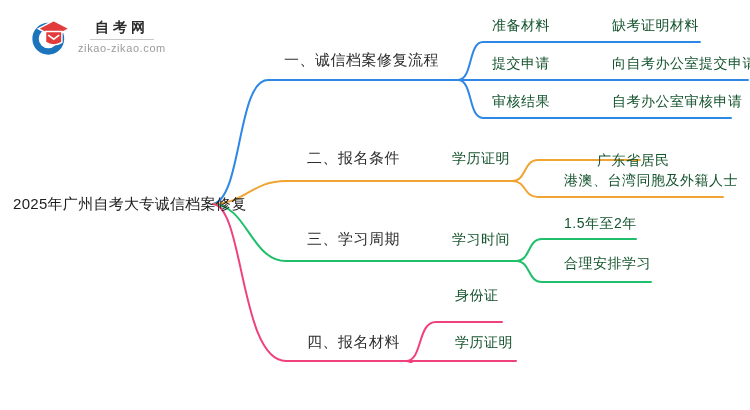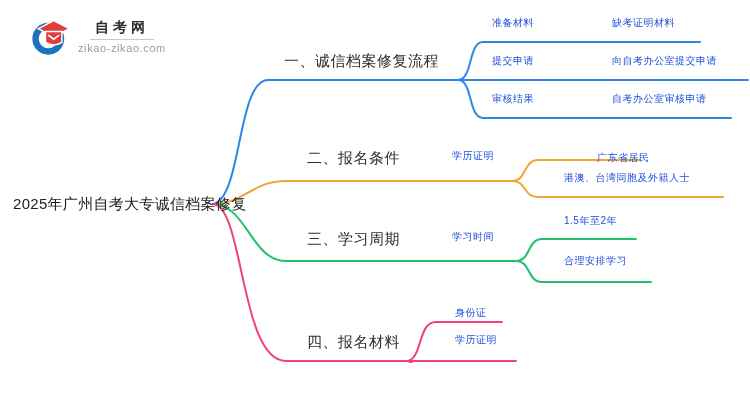--- a/index.html
+++ b/index.html
@@ -3,21 +3,21 @@
 <meta charset="utf-8">
 <style>
   html,body{margin:0;padding:0;background:#ffffff;}
   #stage{
     position:relative;width:750px;height:363px;background:#ffffff;overflow:hidden;
     font-family:"Liberation Sans","DejaVu Sans",sans-serif;
   }
   #connectors{position:absolute;left:0;top:0;}
   .node{
     position:absolute;white-space:nowrap;line-height:1.15;
-    font-size:10px;color:#1d4ed8;letter-spacing:0.5px;
+    font-size:14px;color:#14532d;letter-spacing:0.5px;
   }
   .root-node{font-size:15px;color:#1d1d1d;letter-spacing:0.3px;}
   .branch-label{font-size:15px;color:#2e2e2e;}
   
   .logo{position:absolute;left:31px;top:15px;display:flex;align-items:center;}
   .logo-text{margin-left:7px;display:flex;flex-direction:column;align-items:center;}
   .site-name{font-size:14px;font-weight:bold;color:#2b2b2b;letter-spacing:4px;}
   .logo-divider{width:64px;height:1px;background:#c9c9c9;margin:2px 0 2px 0;}
   .site-url{font-size:11px;color:#9b9b9b;letter-spacing:0.6px;}
 </style>
@@ -64,35 +64,35 @@
     </svg>
     <div class="logo-text">
       <span class="site-name">自考网</span>
       <span class="logo-divider"></span>
       <span class="site-url">zikao-zikao.com</span>
     </div>
   </div>
 
   <div class="node root-node" style="left:13px;top:195px;text-align:right;">2025年广州自考大专诚信档案修复</div>
 
-  <div class="node branch-label" style="left:284px;top:52px;">一、诚信档案修复流程</div>
+  <div class="node branch-label" style="left:284px;top:52px;font-family:Liberation Serif, serif;">一、诚信档案修复流程</div>
   <div class="node" style="left:492px;top:17px;">准备材料</div>
   <div class="node" style="left:612px;top:17px;">缺考证明材料</div>
   <div class="node" style="left:492px;top:55px;">提交申请</div>
   <div class="node" style="left:612px;top:55px;">向自考办公室提交申请</div>
   <div class="node" style="left:492px;top:93px;">审核结果</div>
   <div class="node" style="left:612px;top:93px;">自考办公室审核申请</div>
 
   <div class="node branch-label" style="left:307px;top:149px;">二、报名条件</div>
   <div class="node" style="left:452px;top:150px;">学历证明</div>
   <div class="node" style="left:564px;top:152px;margin-left:33px;">广东省居民</div>
   <div class="node" style="left:564px;top:172px;">港澳、台湾同胞及外籍人士</div>
 
   <div class="node branch-label" style="left:307px;top:230px;">三、学习周期</div>
   <div class="node" style="left:452px;top:231px;">学习时间</div>
   <div class="node" style="left:564px;top:215px;">1.5年至2年</div>
   <div class="node" style="left:564px;top:255px;">合理安排学习</div>
 
   <div class="node branch-label" style="left:307px;top:333px;">四、报名材料</div>
-  <div class="node" style="left:455px;top:307px;text-align:center;">身份证</div>
+  <div class="node" style="left:455px;top:287px;text-align:center;">身份证</div>
   <div class="node" style="left:455px;top:334px;">学历证明</div>
 
 </div>
 
 </body></html>

